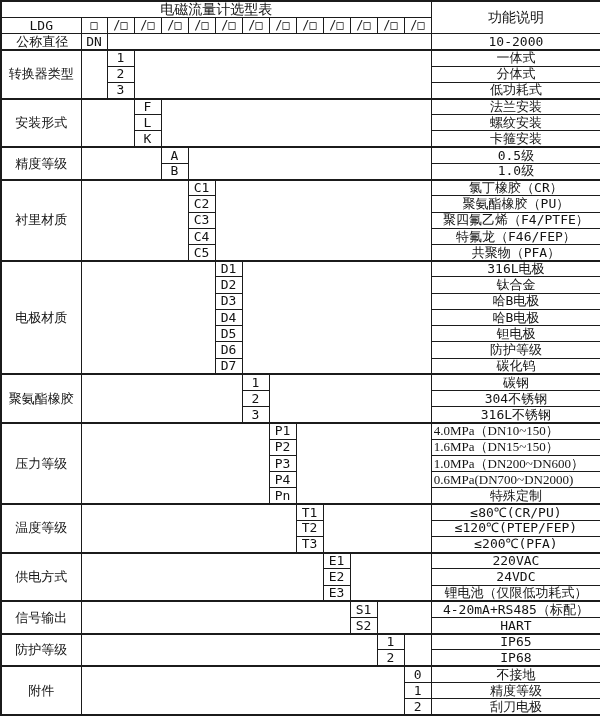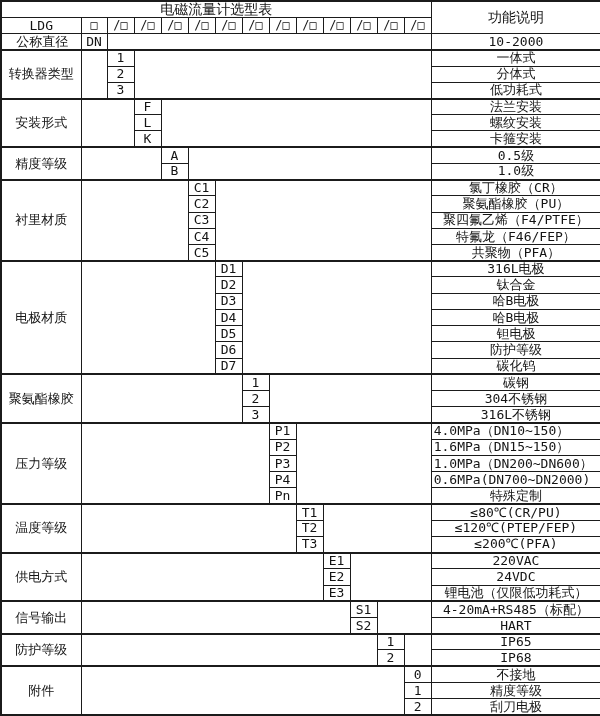--- a/index.html
+++ b/index.html
@@ -25,21 +25,21 @@
     white-space: nowrap;
     overflow: hidden;
   }
   tr { height: 16px; }
   .title   { font-size: 14px; text-align: center; }
   .hdr     { font-size: 14px; }
   .label   { font-size: 13px; text-align: center; }
   .pl8     { text-align: center; }
   .pl2     { text-align: center; padding-left: 2px; }
   .desc    { font-size: 13px; }
-  .ldesc   { text-align: left; padding-left: 2px; }
+  .ldesc   { text-align: left; padding-left: 2px; font-family: Liberation Serif, serif; }
   .code    { font-size: 13px; }
   .slot    { font-size: 12px; }
   .bt      { border-top: 2px solid #1b1b1b; }
 </style>
 </head>
 <body>
 
 <table>
   <colgroup id="cols">
       <col style="width: 80px;">

